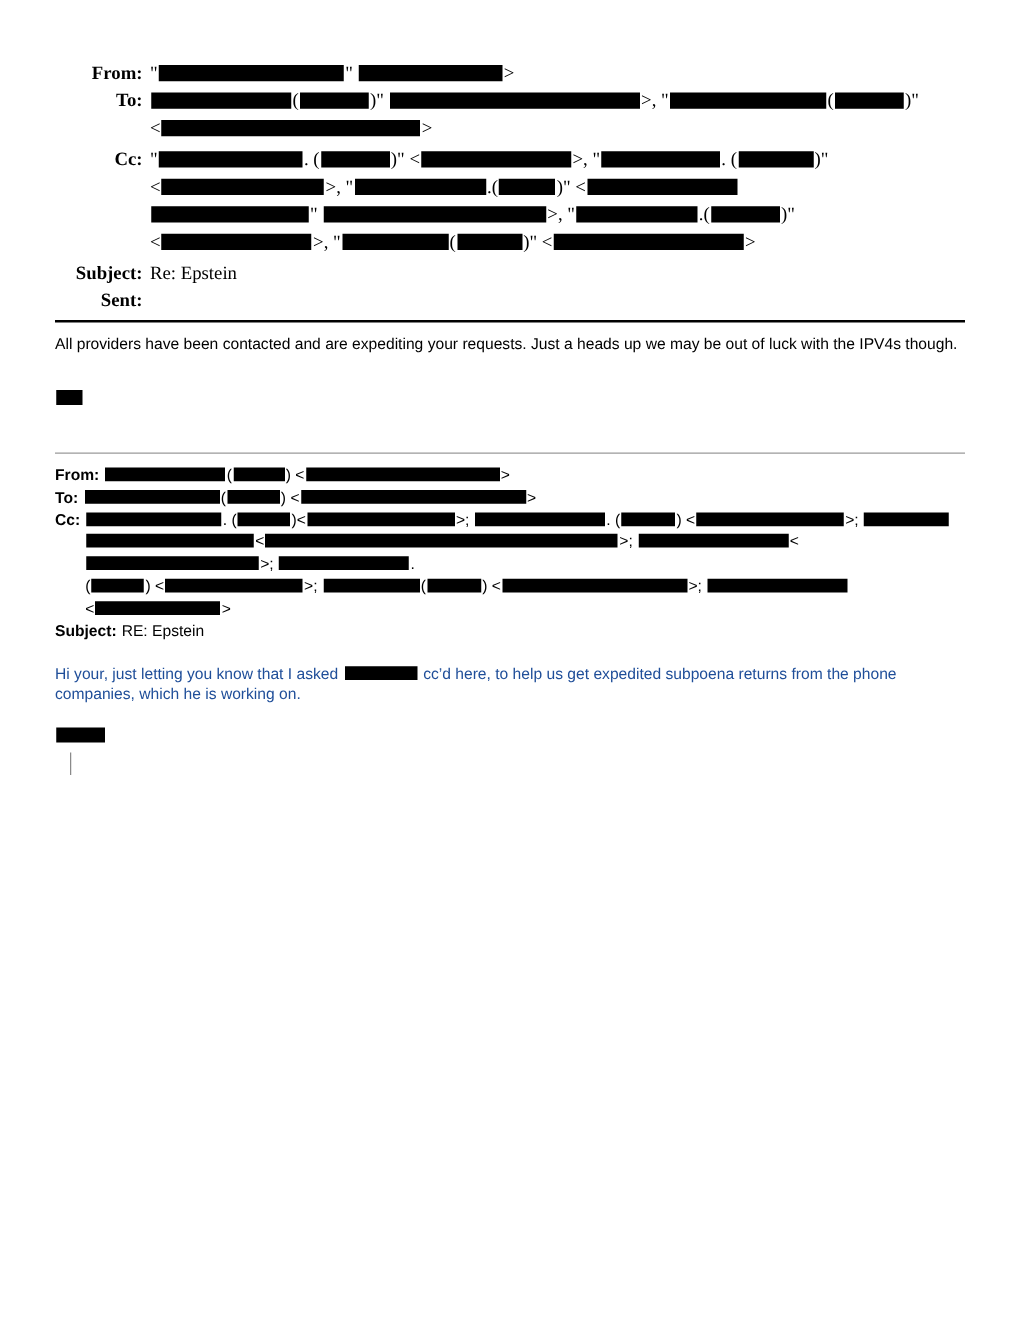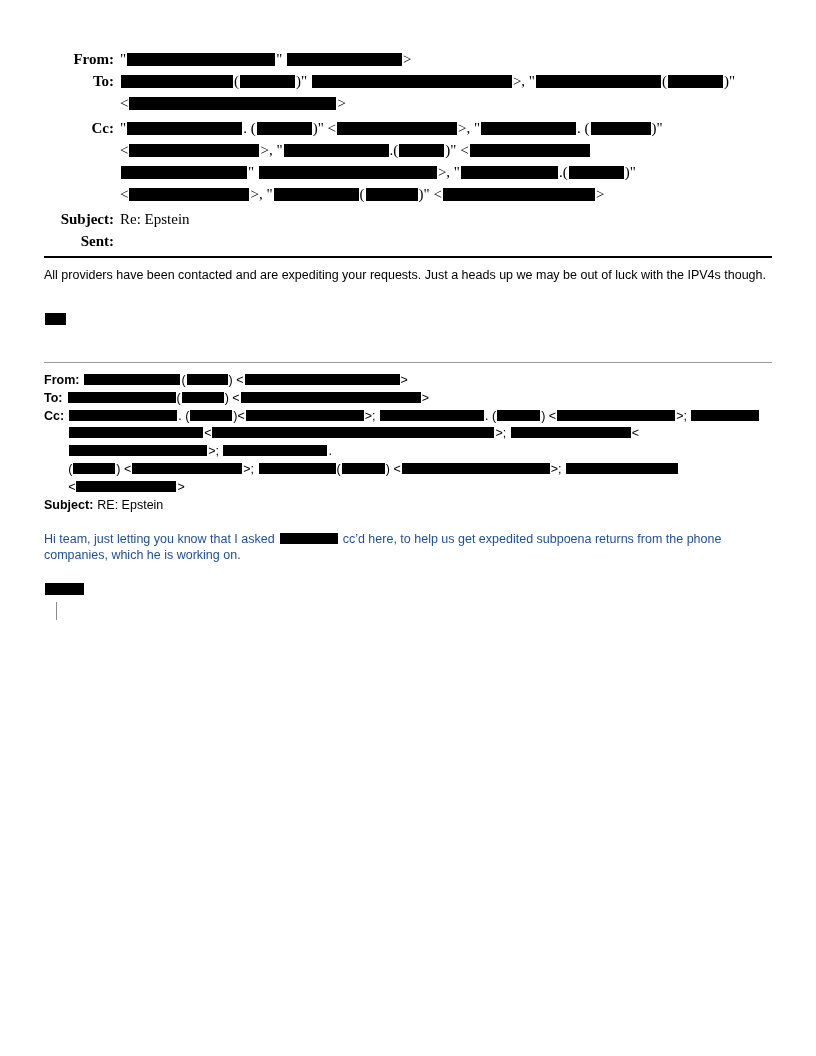--- a/index.html
+++ b/index.html
@@ -272,20 +272,20 @@
       </div>
     </div>
 
     <div class="qhdr-row">
       <div class="qhdr-label">Subject:</div>
       <div class="qhdr-val">RE: Epstein</div>
     </div>
   </div>
 
   <div class="qbody">
-    <span>Hi team, just letting you know that I asked</span><span class="rd" style="width:58px;background:#000;margin-left:5px;margin-right:5px"></span><span>cc’d here, to help us get expedited subpoena returns from the phone companies, which he is working on.</span>
+    <span>Hi your, just letting you know that I asked</span><span class="rd" style="width:58px;background:#000;margin-left:5px;margin-right:5px"></span><span>cc’d here, to help us get expedited subpoena returns from the phone companies, which he is working on.</span>
   </div>
   <div class="qbody-redact">
     <span class="rd" style="width:39px;height:12px"></span>
   </div>
   <div class="caret"></div>
 
 </div>
 
 </body></html>

